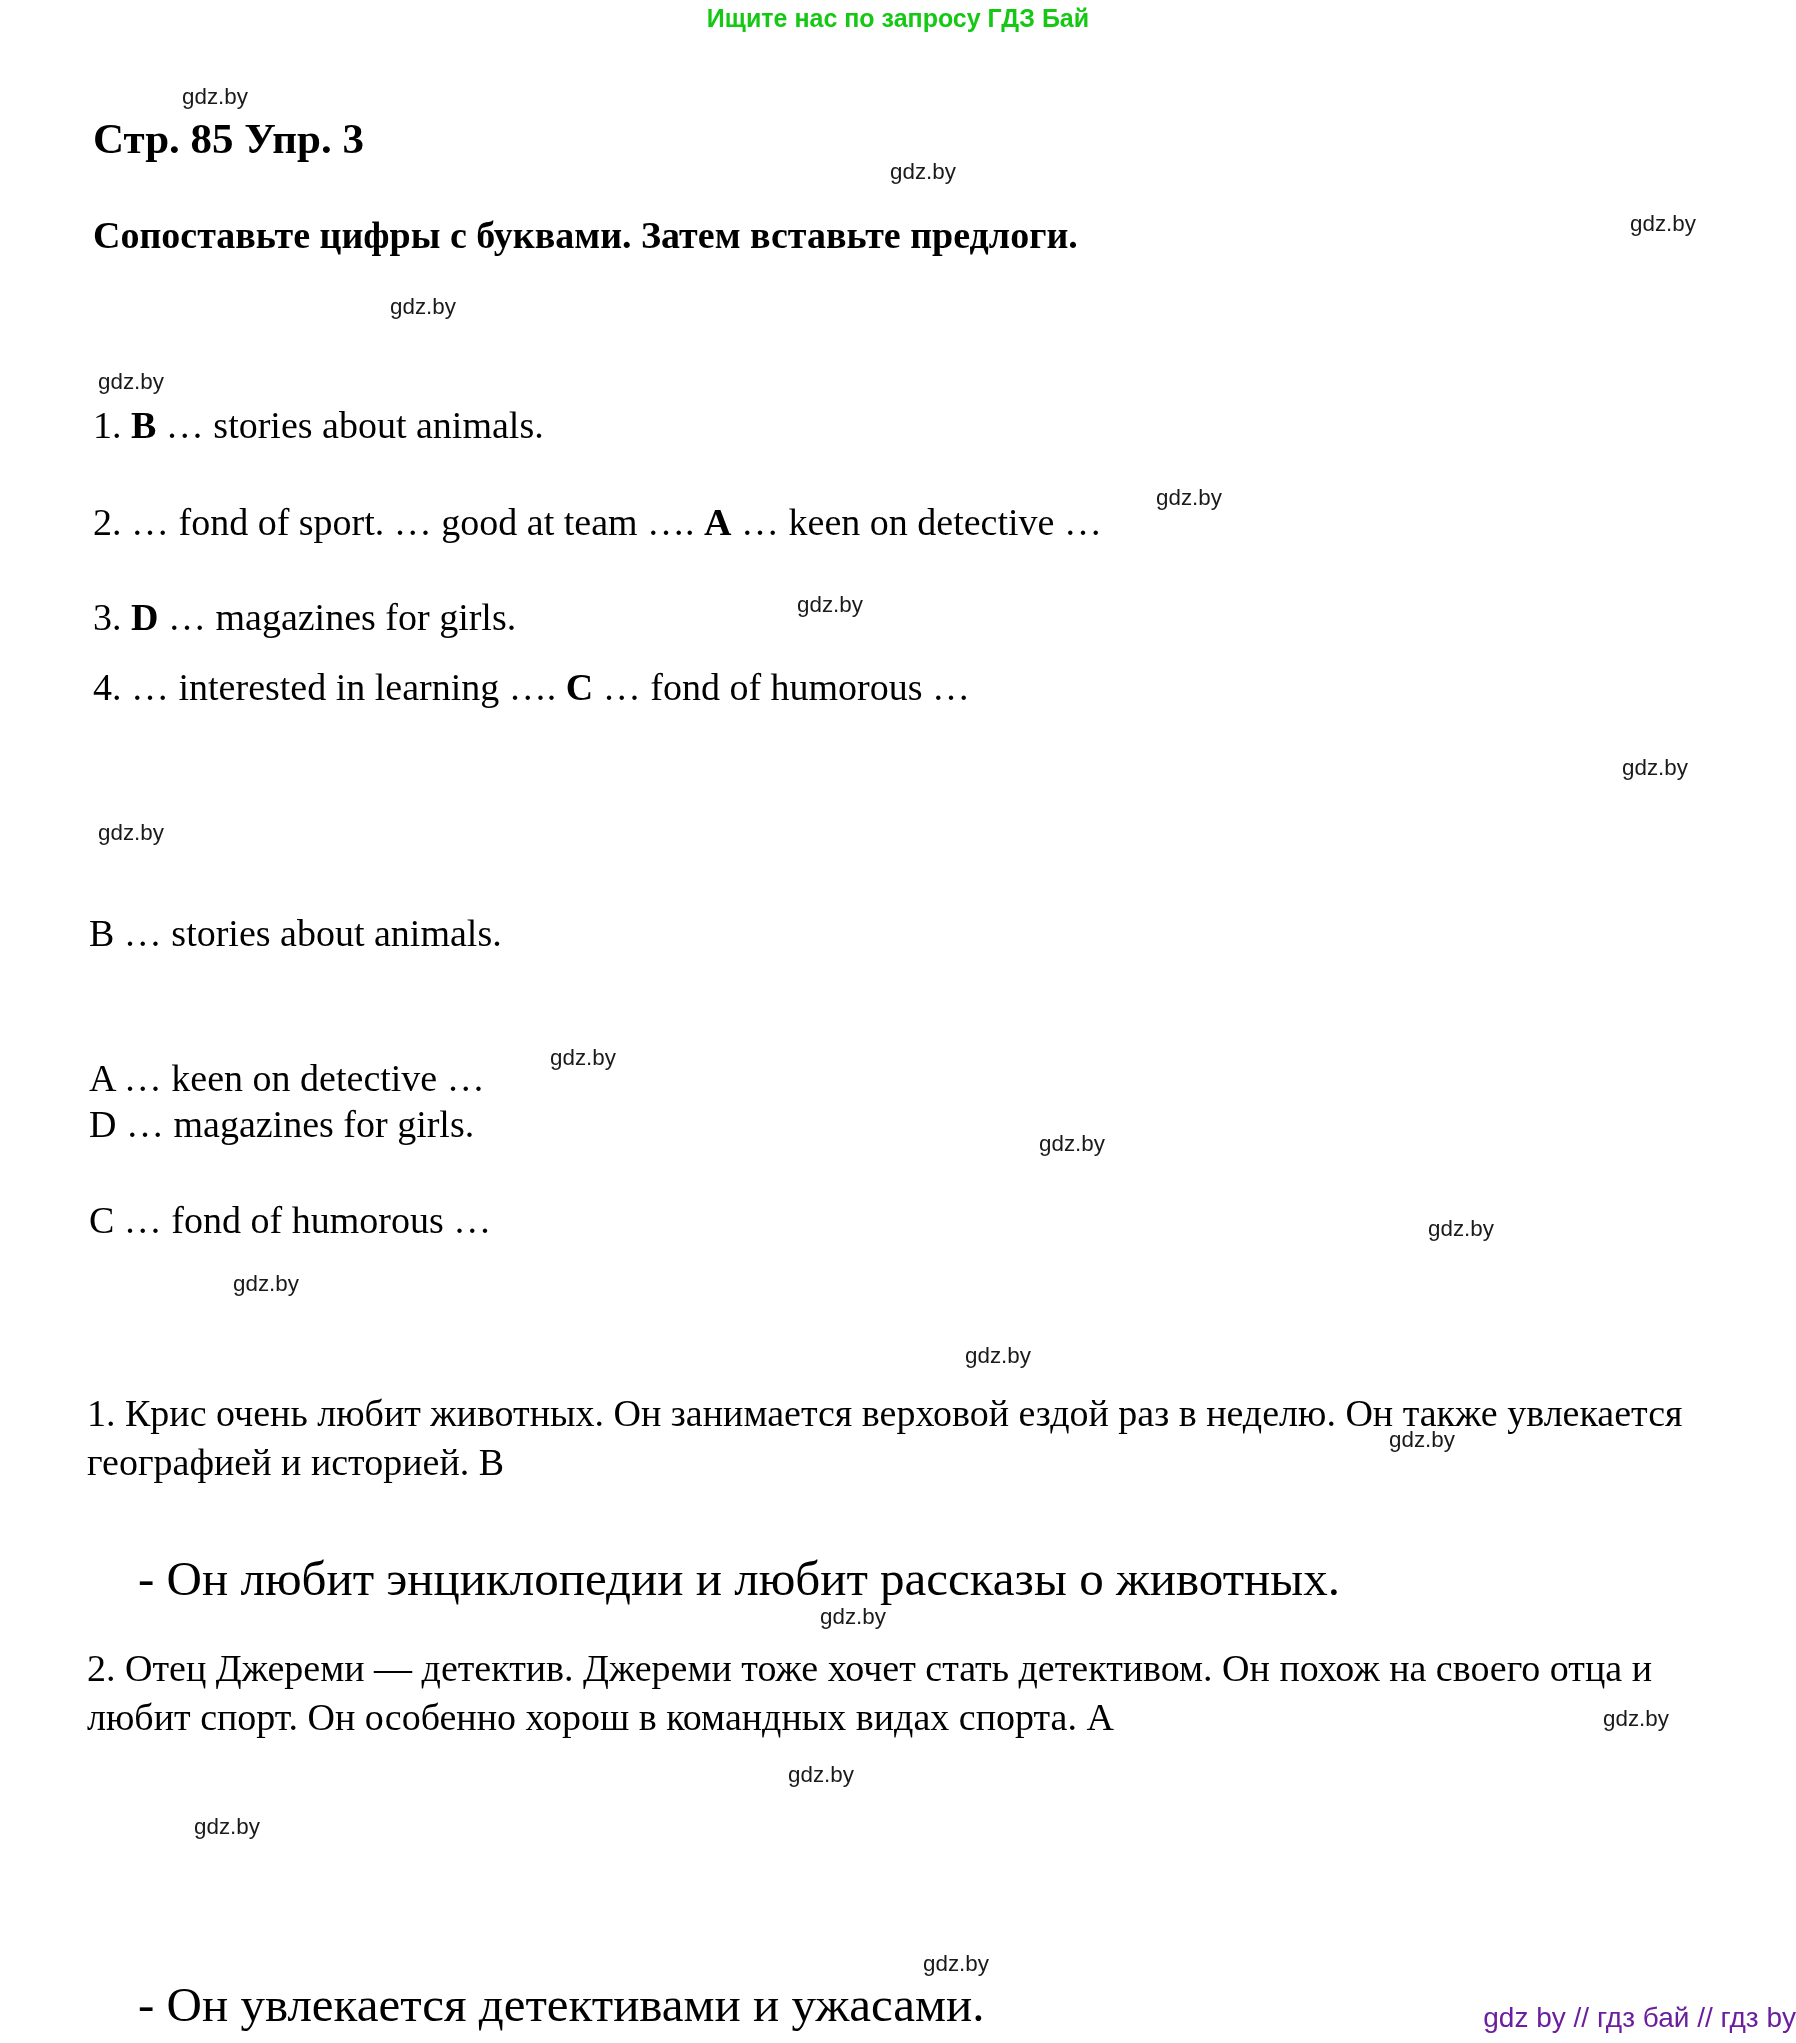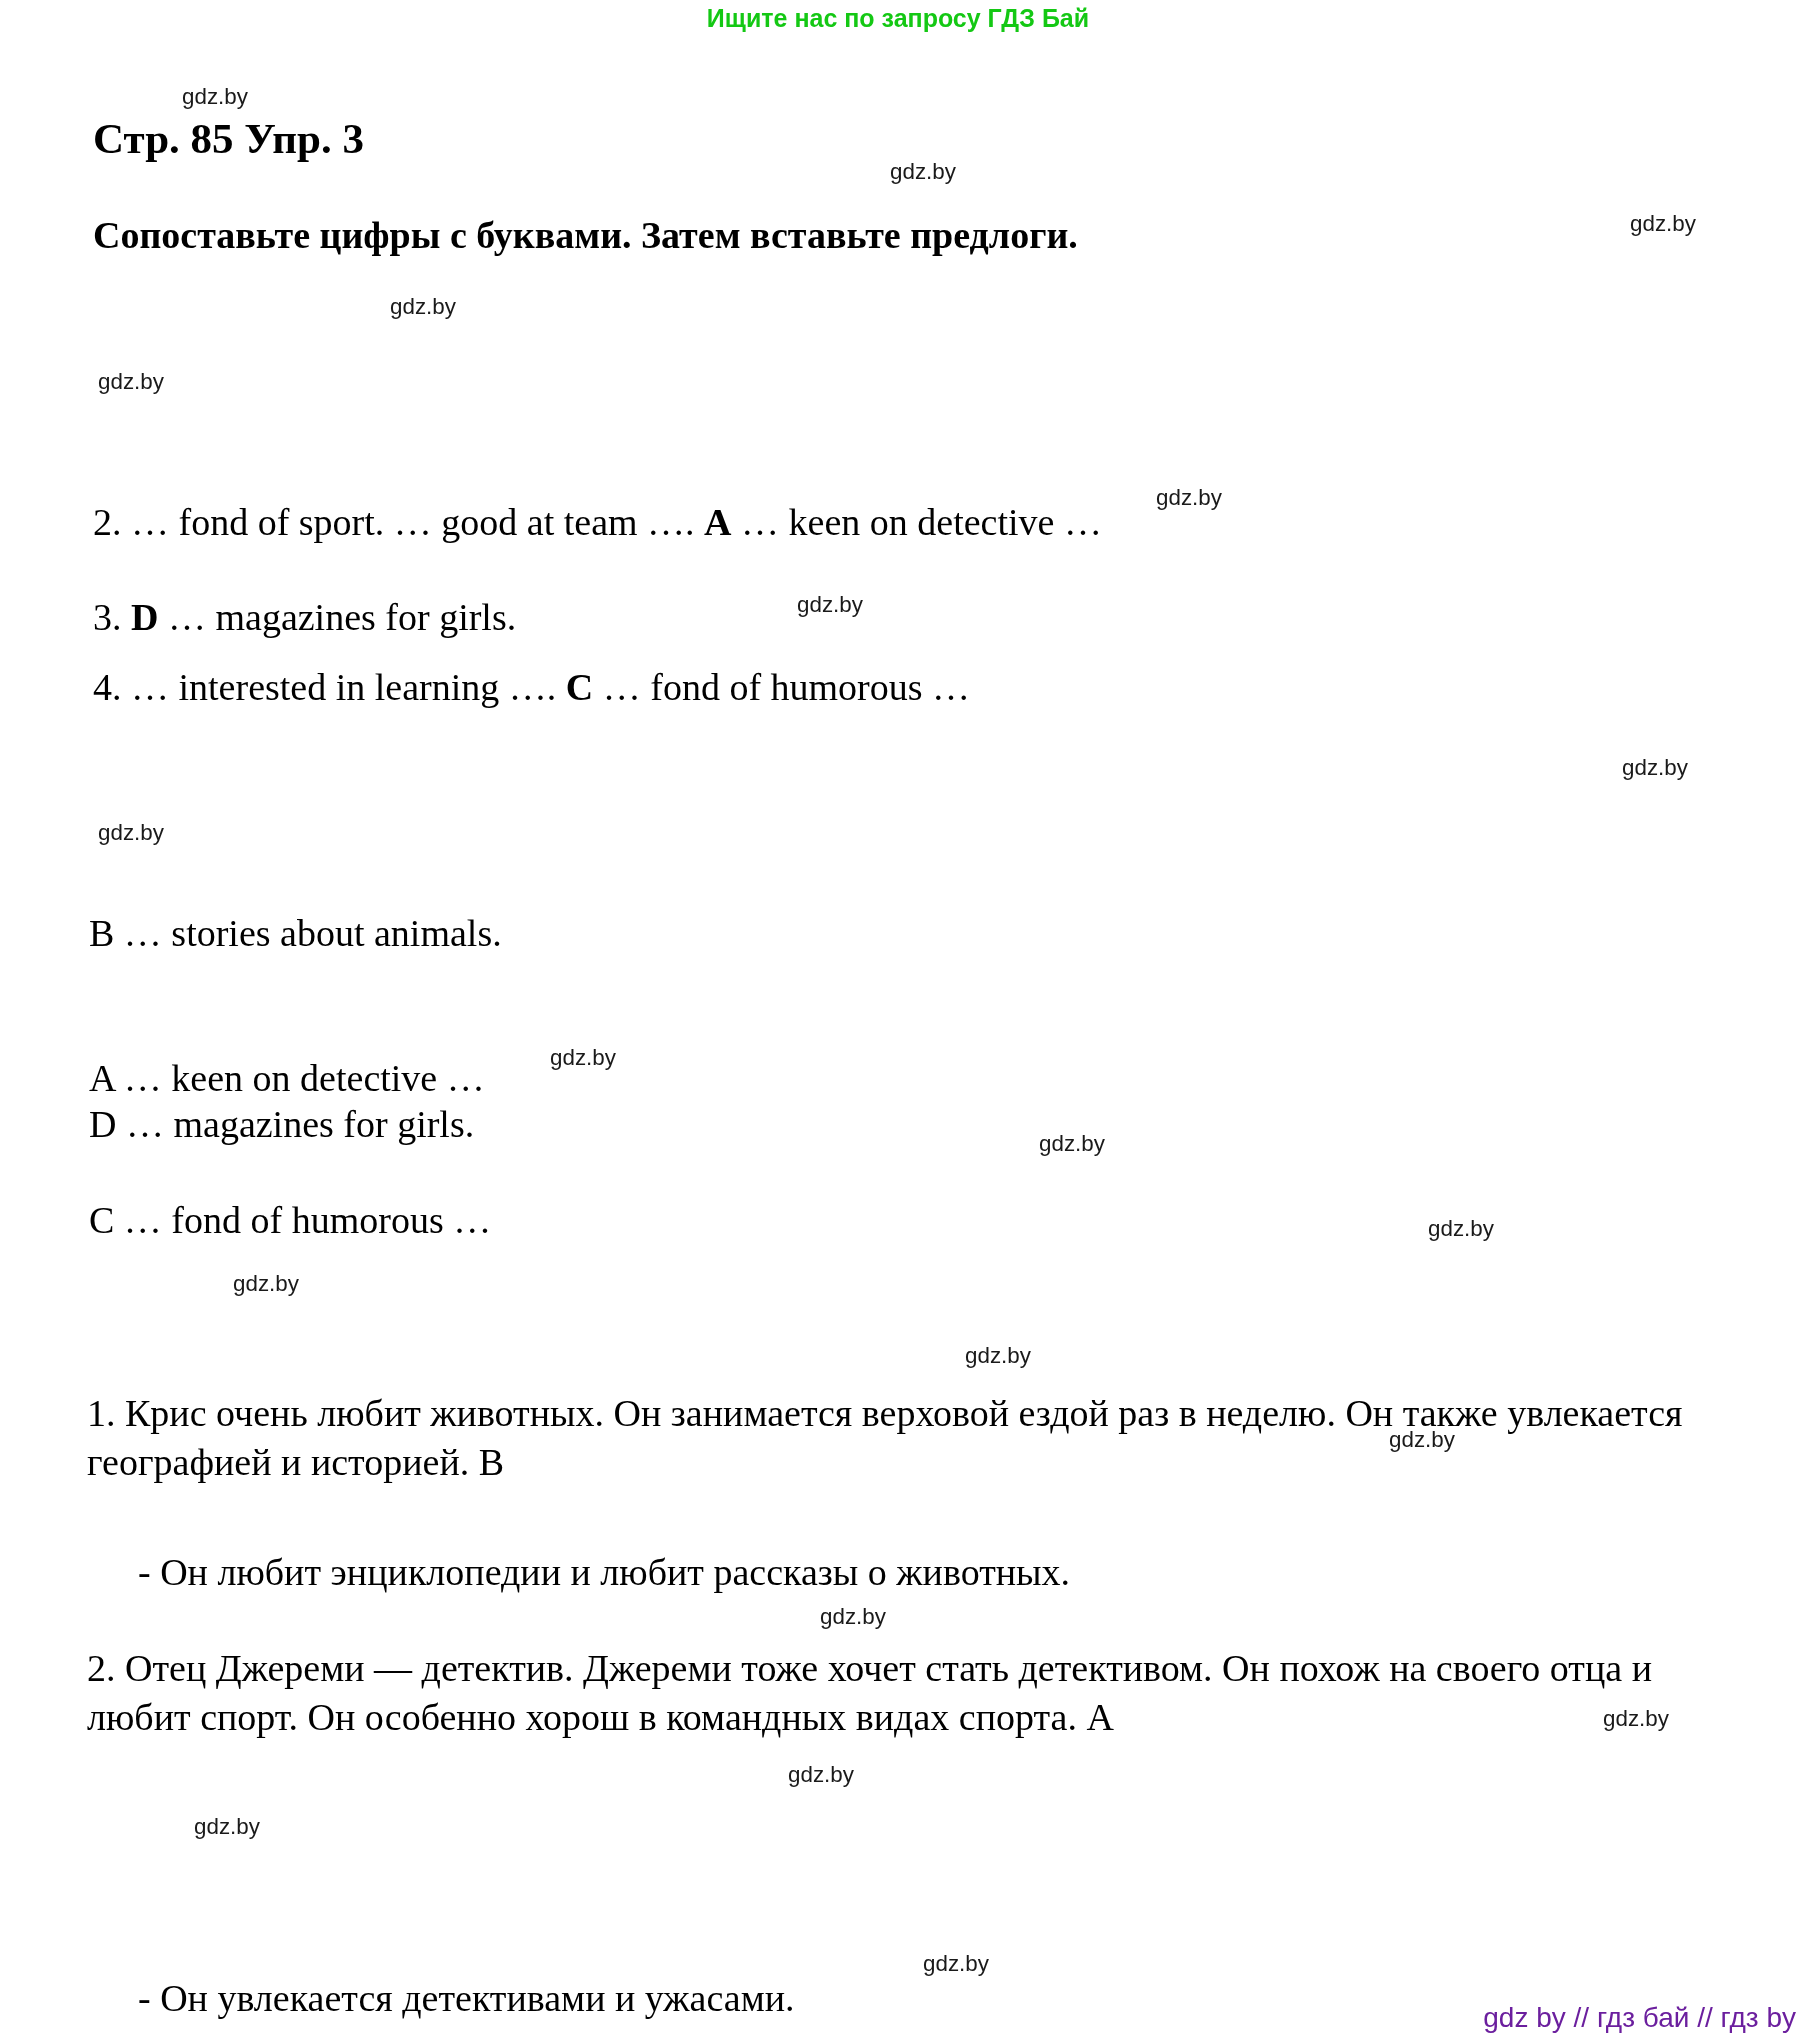--- a/index.html
+++ b/index.html
@@ -80,21 +80,21 @@
     font-weight: 700;
   }
   .para {
     position: absolute;
     font-size: 38px;
     font-weight: 400;
     line-height: 1.28;
   }
   .bullet {
     position: absolute;
-    font-size: 38px;
+    font-size: 49px;
     font-weight: 400;
     line-height: 1.28;
     white-space: nowrap;
   }
 
   
   .footer {
     position: absolute;
     left: 0;
     bottom: 9.3px;
@@ -134,20 +134,25 @@
       <div class="wm" style="left: 1603px; top: 1708px;">gdz.by</div>
       <div class="wm" style="left: 788px; top: 1764px;">gdz.by</div>
       <div class="wm" style="left: 194px; top: 1816px;">gdz.by</div>
       <div class="wm" style="left: 923px; top: 1953px;">gdz.by</div>
     </div>
 
   <div class="doc-title">Стр. 85 Упр. 3</div>
 
   <div class="doc-subtitle">Сопоставьте цифры с буквами. Затем вставьте предлоги.</div>
 
+  <div class="line" style="left:93px; top:401px;">
+    <span>1.</span>
+    <b>B</b>
+    <span>… stories about animals.</span>
+  </div>
 
   <div class="line" style="left:93px; top:498px;">
     <span>2.</span>
     <span>… fond of sport. … good at team ….</span>
     <b>A</b>
     <span>… keen on detective …</span>
   </div>
 
   <div class="line" style="left:93px; top:593px;">
     <span>3.</span>

